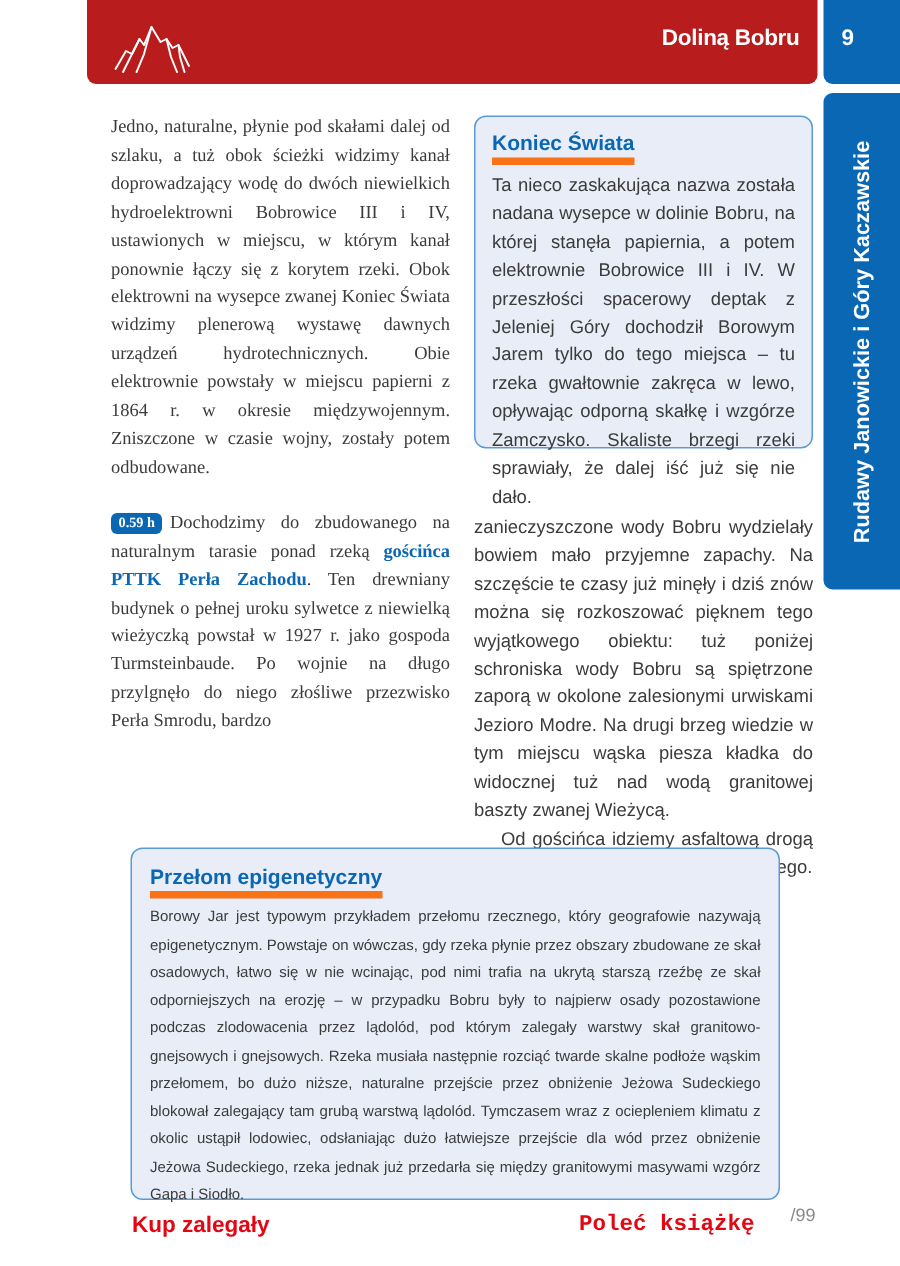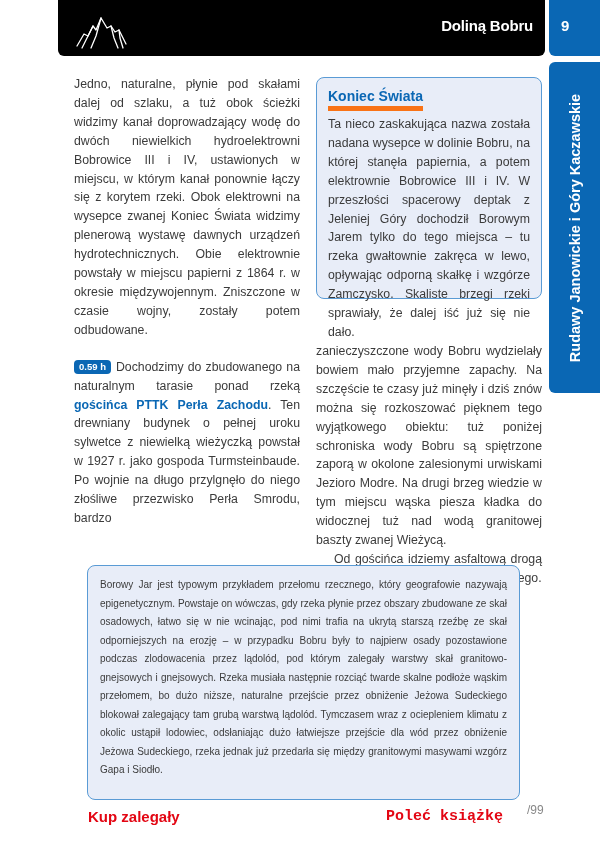--- a/index.html
+++ b/index.html
@@ -4,21 +4,21 @@
 <style>
   html, body { margin: 0; padding: 0; }
   body {
     width: 600px; height: 844px; position: relative; overflow: hidden;
     background: #ffffff;
     font-family: "Liberation Sans", sans-serif;
     color: #3a3a3a;
   }
   .header-bar {
     position: absolute; left: 58px; top: 0; width: 487px; height: 56px;
-    background: #000000; border-radius: 0 0 6px 6px;
+    background: #b91c1c; border-radius: 0 0 6px 6px;
   }
   .header-bar .logo { position: absolute; left: 16px; top: 12px; width: 60px; height: 38px; }
   .header-bar .title {
     position: absolute; right: 12px; top: 17px;
     color: #fff; font-weight: bold; font-size: 15px; letter-spacing: -0.2px;
   }
   .page-num-block {
     position: absolute; left: 549px; top: 0; width: 51px; height: 56px;
     background: #0a67b4; border-radius: 0 0 0 6px;
   }
@@ -33,21 +33,21 @@
     position: absolute; left: 50%; top: 50%;
     transform: translate(-50%, -50%) rotate(-90deg);
     white-space: nowrap; color: #fff; font-weight: bold; font-size: 14.5px;
   }
   .col {
     position: absolute; font-size: 12.3px; line-height: 18.9px; text-align: justify;
     color: #3b3b3b; font-family: "Liberation Sans", sans-serif;
   }
   .col p { margin: 0; }
   .col p.indent { text-indent: 18px; }
-  .col-left { left: 74px; top: 75px; width: 226px; }
+  .col-left { left: 74px; top: 75px; width: 226px; font-family: Liberation Serif, serif; }
   .col-right { left: 316px; top: 342px; width: 226px; }
   .gap { height: 18px; }
   .badge {
     display: inline-block; background: #0a67b4; color: #fff; font-weight: bold;
     font-size: 9.5px; line-height: 14px; padding: 0 5px; border-radius: 4px;
     margin-right: 5px; vertical-align: 1px;
   }
   .highlight { color: #0a67b4; font-weight: bold; }
   .box {
     position: absolute; background: #e8edf8; border: 1.5px solid #5a9bd5; border-radius: 8px;
@@ -105,18 +105,19 @@
   <h3>Koniec Świata</h3>
   <p>Ta nieco zaskakująca nazwa została nadana wysepce w dolinie Bobru, na której stanęła papiernia, a potem elektrownie Bobrowice III i IV. W przeszłości spacerowy deptak z Jeleniej Góry dochodził Borowym Jarem tylko do tego miejsca – tu rzeka gwałtownie zakręca w lewo, opływając odporną skałkę i wzgórze Zamczysko. Skaliste brzegi rzeki sprawiały, że dalej iść już się nie dało.</p>
 </div>
 
 <div class="col col-right">
   <p>zanieczyszczone wody Bobru wydzielały bowiem mało przyjemne zapachy. Na szczęście te czasy już minęły i dziś znów można się rozkoszować pięknem tego wyjątkowego obiektu: tuż poniżej schroniska wody Bobru są spiętrzone zaporą w okolone zalesionymi urwiskami Jezioro Modre. Na drugi brzeg wiedzie w tym miejscu wąska piesza kładka do widocznej tuż nad wodą granitowej baszty zwanej Wieżycą.</p>
   <p class="indent">Od gościńca idziemy asfaltową drogą jezdną wzdłuż brzegów Jeziora Modrego.</p>
 </div>
 
 <div class="box box-bottom">
+  <h3>Przełom epigenetyczny</h3>
   <p>Borowy Jar jest typowym przykładem przełomu rzecznego, który geografowie nazywają epigenetycznym. Powstaje on wówczas, gdy rzeka płynie przez obszary zbudowane ze skał osadowych, łatwo się w nie wcinając, pod nimi trafia na ukrytą starszą rzeźbę ze skał odporniejszych na erozję – w przypadku Bobru były to najpierw osady pozostawione podczas zlodowacenia przez lądolód, pod którym zalegały warstwy skał granitowo-gnejsowych i gnejsowych. Rzeka musiała następnie rozciąć twarde skalne podłoże wąskim przełomem, bo dużo niższe, naturalne przejście przez obniżenie Jeżowa Sudeckiego blokował zalegający tam grubą warstwą lądolód. Tymczasem wraz z ociepleniem klimatu z okolic ustąpił lodowiec, odsłaniając dużo łatwiejsze przejście dla wód przez obniżenie Jeżowa Sudeckiego, rzeka jednak już przedarła się między granitowymi masywami wzgórz Gapa i Siodło.</p>
 </div>
 
 <a class="footer-link buy">Kup zalegały</a>
 <a class="footer-link recommend">Poleć książkę</a>
 <span class="page-total">/99</span>
 
 </body></html>

